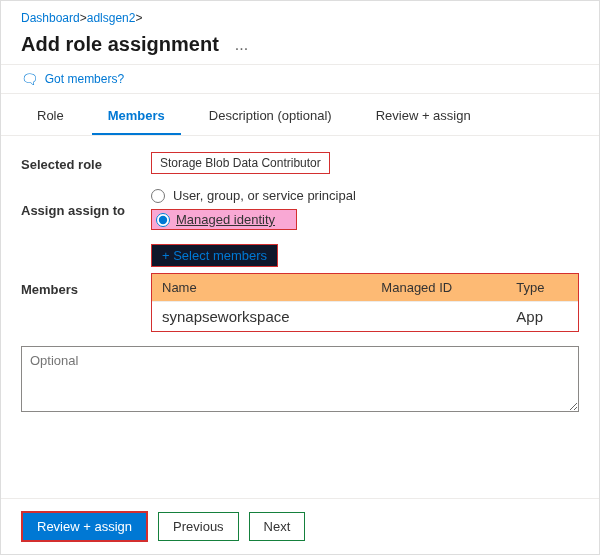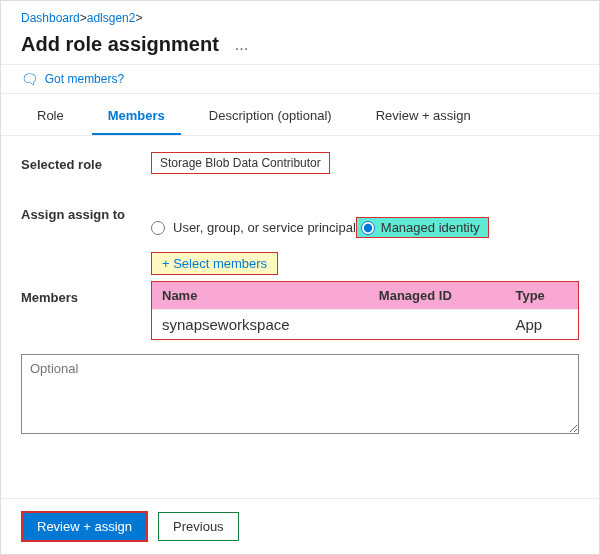--- a/index.html
+++ b/index.html
@@ -106,86 +106,87 @@
     .selected-role-box {
       border: 1px solid #d32f2f;
       display: inline-flex;
       align-items: center;
       padding: 3px 8px;
       font-size: 12px;
       color: #333;
     }
     .radio-group {
       display: flex;
-      flex-direction: row;
-      margin-top: 29px;
+      flex-direction: column;
+      gap: 6px;
     }
     .radio-item {
       display: flex;
       align-items: center;
       gap: 8px;
       font-size: 13px;
     }
     .radio-item input[type="radio"] {
       accent-color: #0078d4;
       width: 14px;
       height: 14px;
     }
     .managed-identity-box {
       border: 1.5px solid #d32f2f;
       display: inline-flex;
       align-items: center;
       gap: 6px;
-      padding: 2px 8px 2px 4px;
-      background: #5eead4;
+      padding: 2px 21px 2px 4px;
+      background: #f9a8d4;
+      text-decoration: underline;
     }
     .select-members-btn {
       display: inline-flex;
       align-items: center;
       gap: 4px;
       color: #0078d4;
       font-size: 13px;
       cursor: pointer;
       border: 1.5px solid #d32f2f;
       padding: 3px 10px;
-      background: #fef9c3;
+      background: #0f172a;
     }
     .members-table-wrapper {
       border: 1.5px solid #d32f2f;
       margin-top: 6px;
       width: 100%;
     }
     .members-table {
       width: 100%;
       border-collapse: collapse;
     }
     .members-table th {
       text-align: left;
       padding: 6px 10px;
-      font-weight: 700;
-      font-size: 13px;
-      color: #333;
-      background: #f9a8d4;
+      font-weight: 400;
+      font-size: 13px;
+      color: #333;
+      background: #fdba74;
       border-bottom: 1px solid #edebe9;
     }
     .members-table td {
       padding: 6px 10px;
       font-size: 15px;
       color: #333;
     }
     .description-label {
       width: 130px;
       font-weight: 600;
       font-size: 13px;
       padding-top: 6px;
       flex-shrink: 0;
     }
     .description-input {
       width: 100%;
-      height: 80px;
+      height: 66px;
       border: 1px solid #8a8886;
       padding: 6px 8px;
       font-size: 13px;
       color: #aaa;
       resize: vertical;
       font-family: inherit;
       outline: none;
     }
     .footer {
       display: flex;
@@ -299,14 +300,15 @@
       <div class="form-value">
         <textarea class="description-input" placeholder="Optional" style=""></textarea>
       </div>
     </div>
 
   </div>
 
   <div class="footer">
     <button class="btn-primary">Review + assign</button>
     <button class="btn-secondary">Previous</button>
+    <button class="btn-secondary">Next</button>
   </div>
 </div>
 
 </body></html>

